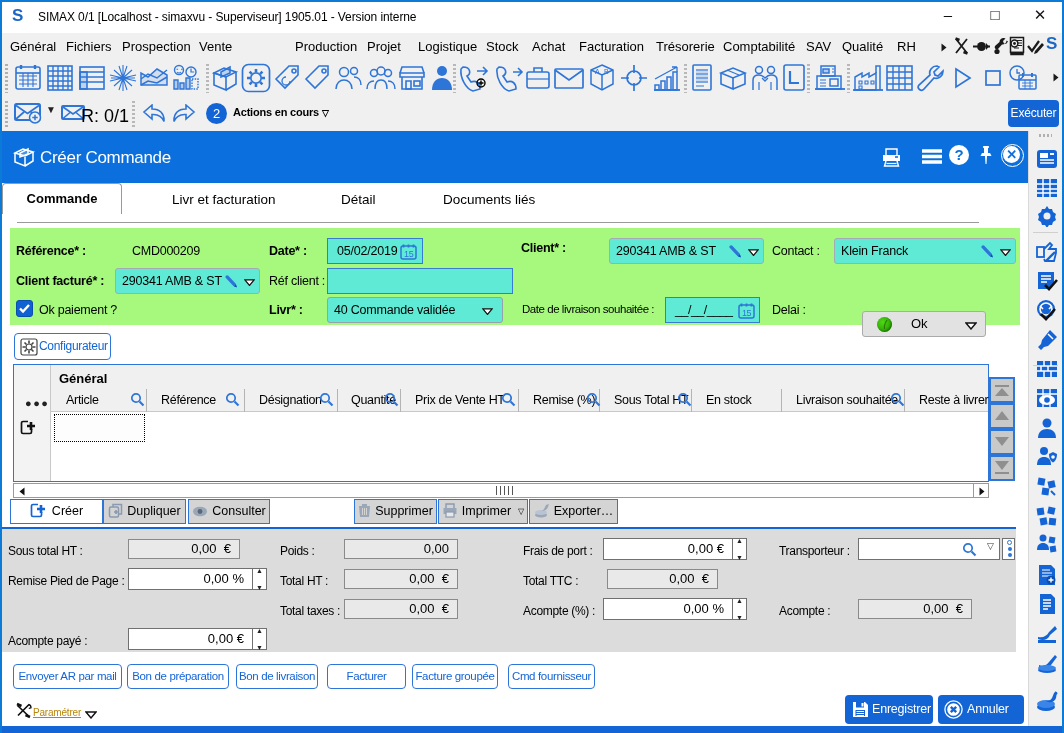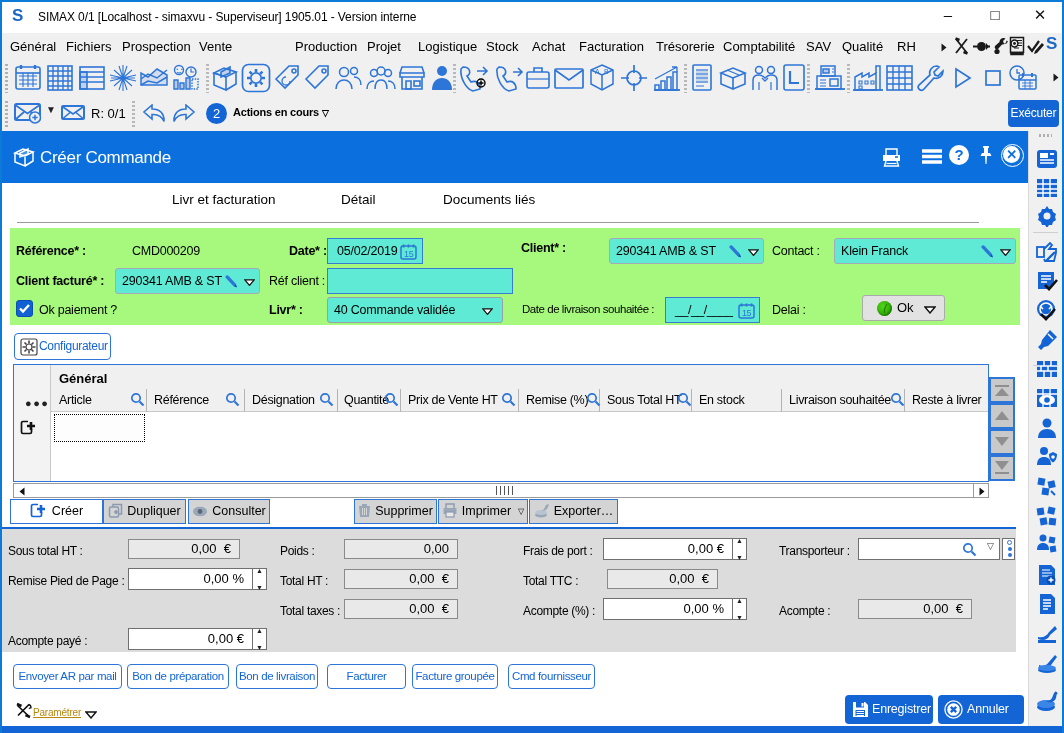--- a/index.html
+++ b/index.html
@@ -24,21 +24,21 @@
   background-image:repeating-linear-gradient(to bottom,#b0b0b0 0 2px,transparent 2px 4px); }
 .tsep { position:absolute; top:4px; width:3px; bottom:4px;
   background-image:repeating-linear-gradient(to bottom,#b8b8b8 0 2px,transparent 2px 4px); }
 .ticon { position:absolute; top:3px; }
 #tb2 .ticon { top:3px; }
 
 #actioninput { left:322px; top:3px; width:676px; height:27px; background:#fff; border:1px solid #b6b6b6; color:#8a8a8a; font-size:13.5px; padding-left:6px; line-height:25px; }
 #execbtn { left:1007px; top:3px; width:51px; height:27px; background:#1365d6; border-radius:4px; color:#fff; font-size:12px; text-align:center; line-height:27px; letter-spacing:-0.2px; }
 #badge2 { left:205px; top:6px; width:21px; height:21px; border-radius:50%; background:#1365d6; color:#fff; text-align:center; line-height:22px; font-size:13px; }
 #actlbl { left:232px; top:9px; font-size:11px; font-weight:bold; letter-spacing:-0.2px; white-space:nowrap; }
-#rlbl { left:90px; top:9px; font-size:13px; }
+#rlbl { left:80px; top:9px; font-size:18px; }
 
 
 #bluehdr { left:0px; top:131px; width:1028px; height:52px; background:#0b70dd; }
 #hdrtitle { left:40px; top:17px; color:#fff; font-size:17px; letter-spacing:-0.3px; }
 
 
 #sidebar { left:1028px; top:131px; width:36px; height:602px; background:#f0f0f0; border-left:1px solid #d9d9d9; border-right:2px solid #0c7bd8; }
 .sicon { position:absolute; left:7px; width:22px; height:22px; }
 
 
@@ -52,21 +52,21 @@
 .glbl { position:absolute; font-size:12.5px; letter-spacing:-0.25px; white-space:nowrap; }
 .gb { font-weight:bold; }
 .ginput { position:absolute; background:#5eead4; border:1px solid #3a7ad1; font-size:12.5px; letter-spacing:-0.2px; }
 
 
 
 #cfgbtn { position:absolute; left:12px; top:150px; width:97px; height:27px; border:1px solid #2e75d8; border-radius:4px; background:#fff; color:#1464d6; font-size:12px; letter-spacing:-0.3px; line-height:25px; }
 #grid { position:absolute; left:11px; top:181px; width:976px; height:118px; border:1px solid #2e75d8; background:#fff; }
 #gridhdr { position:absolute; left:0; top:0; width:974px; height:47px; background:#f0f0f0; border-bottom:1px solid #c8c8c8; }
 .colsep { position:absolute; top:24px; width:1px; height:23px; background:#b4b4b4; }
-.colhdr { position:absolute; top:28px; font-size:12.5px; letter-spacing:-0.3px; color:#000; white-space:nowrap; }
+.colhdr { position:absolute; top:28px; font-size:12.5px; letter-spacing:-0.3px; color:#000; white-space:nowrap;margin-left:7px; }
 .mag { position:absolute; top:27px; }
 #vscroll { position:absolute; left:987px; top:194px; width:26px; height:106px; }
 .vbtn { position:absolute; left:0; width:26px; height:26px; background:#c9c9c9; border:2px solid #2e75d8; color:#8c8c8c; text-align:center; }
 #hscroll { position:absolute; left:11px; top:300px; width:961px; height:15px; border:1px solid #9a9a9a; background:#fff; }
 
 
 .tbtn { position:absolute; top:316px; height:25px; background:#d4d4d4; border:1px solid #2e75d8; font-size:12.5px; color:#000; text-align:center; line-height:23px; white-space:nowrap; }
 
 
 #summary { position:absolute; left:-2px; top:344px; width:1016px; height:125px; background:#dcdcdc; border-top:2px solid #1365d6; }
@@ -466,29 +466,30 @@
 <svg class="sicon" style="top:559px;" viewBox="0 0 22 22" fill="#1464d6">
       <ellipse cx="10" cy="17" rx="9" ry="4"></ellipse>
       <ellipse cx="10" cy="14" rx="9" ry="4" fill="#3a85e8"></ellipse>
       <path d="M12 12c4 1 7-1 8-4l1-6-3 1-2 5c-1 2-3 3-6 3z"></path>
       <path d="M19 2l2 2" stroke="#1464d6" stroke-width="2"></path>
     </svg>
 
 </div>
 
 <div class="abs" id="content">
+  <div id="tab1">Commande</div>
   <div id="tabline"></div>
   <span class="tab" style="left:170px;">Livr et facturation</span>
   <span class="tab" style="left:339px;">Détail</span>
   <span class="tab" style="left:441px;">Documents liés</span>
 
   <div id="green">
     <span class="glbl gb" style="left:6px; top:16px;">Référence* :</span>
     <span class="glbl" style="left:122px; top:16px;">CMD000209</span>
-    <span class="glbl gb" style="left:259px; top:16px;margin-left:20px;">Date* :</span>
+    <span class="glbl gb" style="left:259px; top:16px;">Date* :</span>
     <div class="ginput" style="left:317px; top:10px; width:96px; height:26px; line-height:24px; padding-left:9px;">05/02/2019
       <svg style="position:absolute; right:5px; top:4px;" width="17" height="17" viewBox="0 0 17 17">
           <rect x="1" y="3" width="15" height="13" rx="2" fill="none" stroke="#2e75d8" stroke-width="1.5"></rect>
           <path d="M3.5 1.5v3M8.5 1.5v3M13.5 1.5v3" stroke="#2e75d8" stroke-width="1.8"></path>
           <text x="4" y="13.5" font-size="9" fill="#2e75d8" font-family="Liberation Sans">15</text>
         </svg>
     </div>
     <span class="glbl gb" style="left:511px; top:13px;">Client* :</span>
     <div class="ginput" style="left:599px; top:10px; width:155px; height:26px; line-height:24px; padding-left:6px; border:1px solid #a5aab4; border-radius:3px;">290341 AMB &amp; ST
       <svg style="position:absolute; right:20px; top:5px;" width="15" height="15" viewBox="0 0 15 15">
@@ -537,21 +538,21 @@
     </div>
     <span class="glbl" style="left:512px; top:75px; font-size:11.5px; letter-spacing:-0.45px;">Date de livraison souhaitée :</span>
     <div class="ginput" style="left:655px; top:69px; width:95px; height:26px; line-height:24px; padding-left:9px; letter-spacing:-0.5px;">__/__/____
       <svg style="position:absolute; right:4px; top:4px;" width="17" height="17" viewBox="0 0 17 17">
           <rect x="1" y="3" width="15" height="13" rx="2" fill="none" stroke="#2e75d8" stroke-width="1.5"></rect>
           <path d="M3.5 1.5v3M8.5 1.5v3M13.5 1.5v3" stroke="#2e75d8" stroke-width="1.8"></path>
           <text x="4" y="13.5" font-size="9" fill="#2e75d8" font-family="Liberation Sans">15</text>
         </svg>
     </div>
     <span class="glbl" style="left:762px; top:75px;">Delai :</span>
-    <div style="position:absolute; left:852px; top:67px; width:83px; height:26px; background:#e2e2e2; border:1px solid #aaa; border-radius:3px; font-size:13px; line-height:24px; padding-left:34px;">Ok
+    <div style="position:absolute; left:852px; top:83px; width:124px; height:26px; background:#e2e2e2; border:1px solid #aaa; border-radius:3px; font-size:13px; line-height:24px; padding-left:48px;">Ok
       <span style="position:absolute; left:14px; top:5px; width:15px; height:15px; border-radius:50%; background:radial-gradient(circle at 38% 35%, #52d41b, #2db000 60%, #1f8f00); box-shadow:inset -1px -1px 2px rgba(0,0,0,0.35);"></span>
       <svg style="position:absolute; left:17px; top:7px;" width="9" height="11" viewBox="0 0 9 11">
           <path d="M7 1C5 4 4 7 4.5 10" stroke="#2a7a08" stroke-width="1.2" fill="none"></path>
         </svg>
       <svg style="position:absolute; right:8px; top:10px;" width="12" height="8" viewBox="0 0 12 8">
           <path d="M1 1h10L6 7z" fill="#fff" stroke="#111" stroke-width="1.4"></path>
         </svg>
     </div>
   </div>
 

